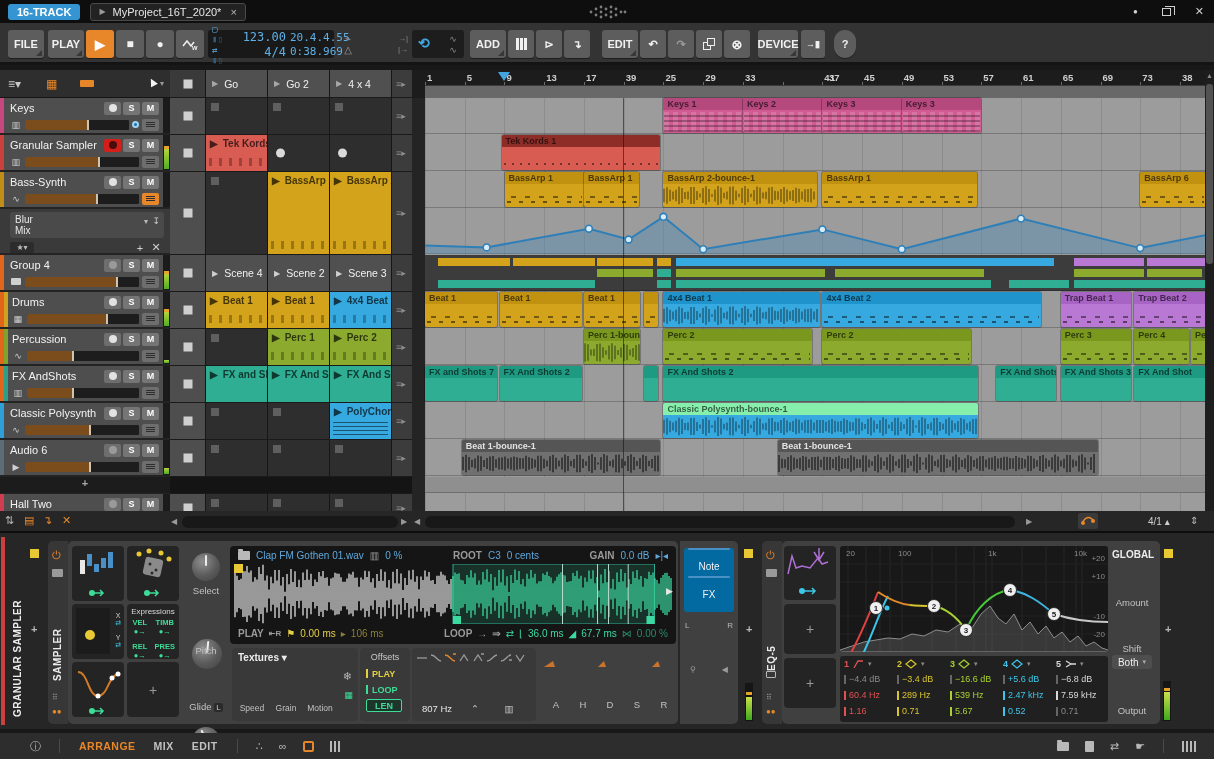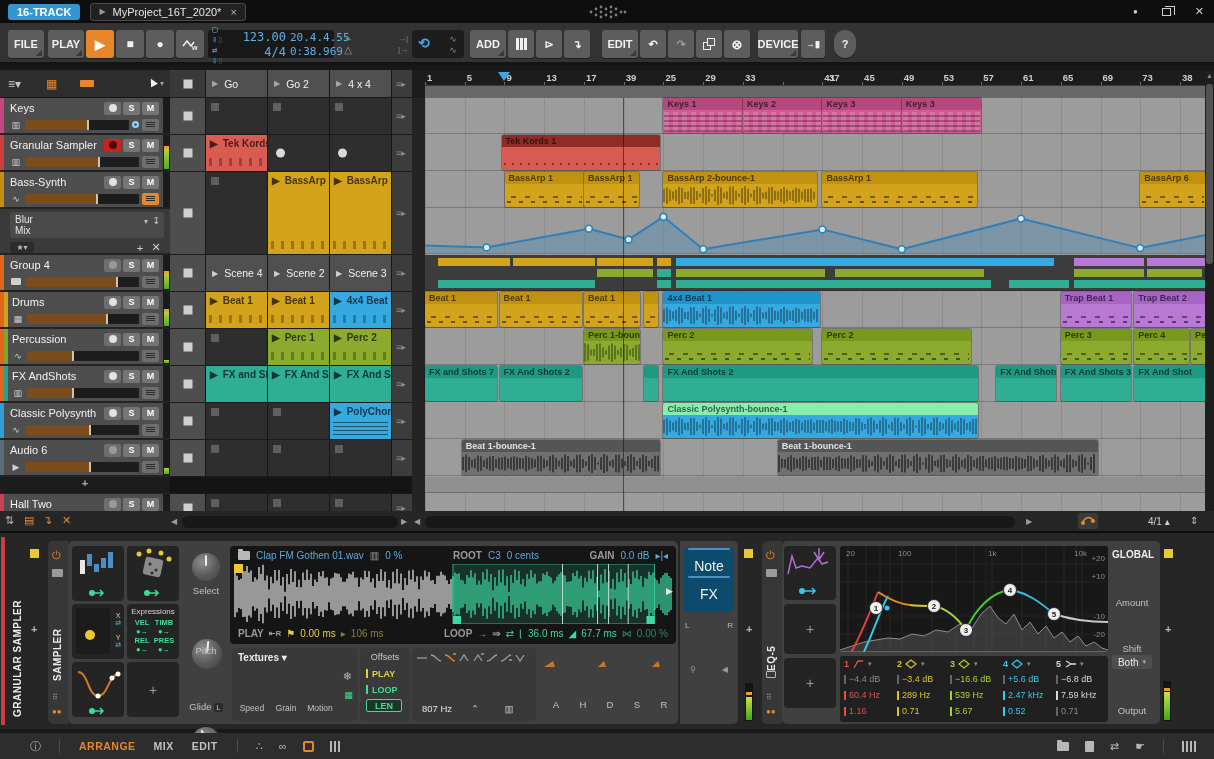--- a/index.html
+++ b/index.html
@@ -110,21 +110,21 @@
   .kp::before{content:"";position:absolute;left:calc(50% - 1px);top:2px;width:2px;height:40%;background:#ededed;border-radius:1px;}
   .klab{position:absolute;text-align:center;color:#c2c2c2;font-size:9.5px;}
   .wavepanel{position:absolute;background:#151515;border-radius:4px;overflow:hidden;}
   .whead{position:absolute;left:0;right:0;top:2px;height:15px;display:flex;align-items:center;gap:6px;padding:0 8px;font-size:10px;}
   .blue{color:#5fa8dc;}
   .gray{color:#9a9a9a;font-weight:bold;}
   .teal{color:#3cd9a0;}
   .yel{color:#e3cf44;}
   .wfoot{position:absolute;left:0;right:0;bottom:3px;height:15px;display:flex;align-items:center;gap:5px;padding:0 8px;font-size:10px;}
   .bbox{position:absolute;top:115px;height:73px;background:#393939;border-radius:4px;}
-  .bbtn{position:relative;height:36px;background:#0c4a6e;border-radius:3px;color:#f0f0f0;font-size:14px;display:flex;align-items:center;justify-content:center;}
+  .bbtn{position:relative;height:36px;background:#0369a1;border-radius:3px;color:#f0f0f0;font-size:10px;display:flex;align-items:center;justify-content:center;}
   .bbtn::before{content:"";position:absolute;left:4px;right:4px;top:0;height:2px;background:#4a90c4;border-radius:1px;}
   .offitem{font-size:9px;font-weight:bold;display:flex;align-items:center;gap:4px;height:13px;}
   .offitem i{width:2px;height:9px;}
   .eqband{position:absolute;top:0;height:100%;font-size:9px;}
   .mrow{display:flex;align-items:center;gap:3px;height:16px;white-space:nowrap;}
   .mrow i{width:2px;height:9px;background:#666;}
   .dropd{background:#4e4e4e;border-radius:3px;color:#eee;font-size:10px;display:flex;align-items:center;justify-content:center;gap:4px;}
   .ysq{width:9px;height:9px;background:#e8c833;}
   .vmeter{position:absolute;width:8px;background:#151515;}
   
@@ -972,20 +972,25 @@
             <div style="position: absolute; left: 6px; right: 2px; bottom: 9px; height: 2px; background: repeating-linear-gradient(90deg, rgba(0, 0, 0, 0.45) 0px, rgba(0, 0, 0, 0.45) 5px, transparent 5px, transparent 14px);"></div>
           </div>
           <div class="aclip" style="left: 238.4px; width: 157px; background: rgb(54, 169, 224);">
             <div class="ch" style="background: rgb(31, 147, 203);">4x4 Beat 1</div>
             <div style="position: absolute; left: 0px; right: 0px; top: 13px; height: 23px;">
               <svg width="157" height="21" style="display:block">
                 <path d="M1,3.7L1,17.3M4,2.2L4,18.8M7,4.8L7,16.2M10,6.6L10,14.4M13,4.8L13,16.2M16,1.8L16,19.2M19,3.1L19,17.9M22,6.9L22,14.1M25,6.4L25,14.6M28,2.1L28,18.9M31,1.9L31,19.1M34,6.0L34,15.0M37,8.5L37,12.5M40,3.0L40,18.0M43,1.2L43,19.8M46,4.0L46,17.0M49,9.3L49,11.7M52,4.5L52,16.5M55,1.1L55,19.9M58,2.4L58,18.6M61,7.8L61,13.2M64,6.5L64,14.5M67,1.8L67,19.2M70,1.5L70,19.5M73,5.6L73,15.4M76,8.8L76,12.2M79,3.1L79,17.9M82,1.1L82,19.9M85,3.8L85,17.2M88,8.8L88,12.2M91,4.9L91,16.1M94,1.5L94,19.5M97,2.6L97,18.4M100,7.6L100,13.4M103,6.8L103,14.2M106,2.5L106,18.5M109,2.0L109,19.0M112,5.7L112,15.3M115,6.3L115,14.7M118,4.0L118,17.0M121,2.1L121,18.9M124,4.4L124,16.6M127,6.2L127,14.8M130,5.0L130,16.0M133,2.8L133,18.2M136,3.7L136,17.3M139,6.4L139,14.6M142,4.3L142,16.7M145,3.9L145,17.1M148,3.5L148,17.5M151,6.6L151,14.4M154,4.0L154,17.0" stroke="rgba(0,0,0,.5)" stroke-width="1.3" fill="none"></path>
               </svg>
             </div>
           </div>
+          <div class="aclip" style="left: 397.4px; width: 218.5px; background: rgb(54, 169, 224);">
+            <div class="ch" style="background: rgb(31, 147, 203);">4x4 Beat 2</div>
+            <div style="position: absolute; left: 2px; right: 2px; bottom: 4px; height: 2px; background: repeating-linear-gradient(90deg, rgba(0, 0, 0, 0.5) 0px, rgba(0, 0, 0, 0.5) 4px, transparent 4px, transparent 12px);"></div>
+            <div style="position: absolute; left: 6px; right: 2px; bottom: 9px; height: 2px; background: repeating-linear-gradient(90deg, rgba(0, 0, 0, 0.45) 0px, rgba(0, 0, 0, 0.45) 5px, transparent 5px, transparent 14px);"></div>
+          </div>
           <div class="aclip" style="left: 635.8px; width: 70.5px; background: rgb(186, 120, 213);">
             <div class="ch" style="background: rgb(168, 100, 196);">Trap Beat 1</div>
             <div style="position: absolute; left: 2px; right: 2px; bottom: 4px; height: 2px; background: repeating-linear-gradient(90deg, rgba(0, 0, 0, 0.5) 0px, rgba(0, 0, 0, 0.5) 4px, transparent 4px, transparent 12px);"></div>
             <div style="position: absolute; left: 6px; right: 2px; bottom: 9px; height: 2px; background: repeating-linear-gradient(90deg, rgba(0, 0, 0, 0.45) 0px, rgba(0, 0, 0, 0.45) 5px, transparent 5px, transparent 14px);"></div>
           </div>
           <div class="aclip" style="left: 709.3px; width: 71.5px; background: rgb(186, 120, 213);">
             <div class="ch" style="background: rgb(168, 100, 196);">Trap Beat 2</div>
             <div style="position: absolute; left: 2px; right: 2px; bottom: 4px; height: 2px; background: repeating-linear-gradient(90deg, rgba(0, 0, 0, 0.5) 0px, rgba(0, 0, 0, 0.5) 4px, transparent 4px, transparent 12px);"></div>
             <div style="position: absolute; left: 6px; right: 2px; bottom: 9px; height: 2px; background: repeating-linear-gradient(90deg, rgba(0, 0, 0, 0.45) 0px, rgba(0, 0, 0, 0.45) 5px, transparent 5px, transparent 14px);"></div>
           </div>
@@ -1147,21 +1152,21 @@
           <path d="M23,5 h8 m-3,-3 l3,3 l-3,3" stroke="#3ddc97" stroke-width="1.5" fill="none"></path>
         </svg></div>
       <div class="tile" style="left: 72px; top: 71px; width: 52px; height: 55px;">
         <div style="position:absolute;left:4px;top:4px;width:34px;height:46px;background:#1c1c1c;border-radius:2px">
           <i style="position:absolute;left:9px;top:22px;width:10px;height:10px;border-radius:50%;background:#e8c833"></i>
         </div>
         <div style="position:absolute;right:3px;top:8px;color:#cfcfcf;font-size:7px;text-align:center">X<br><span style="color:#3ec6e8">⇄</span><br><br>Y<br><span style="color:#3ec6e8">⇄</span></div>
       </div>
       <div class="tile" style="left: 127px; top: 71px; width: 52px; height: 55px;">
         <div style="text-align:center;color:#d8d8d8;font-size:8px;margin-top:3px">Expressions</div>
-        <div style="display:grid;grid-template-columns:1fr 1fr;gap:0;padding:2px 4px">
+        <div style="display:grid;grid-template-columns:1fr 1fr;gap:6px;padding:2px 4px">
           <div style="color:#3ddc97;font-size:7.5px;font-weight:bold;text-align:center">VEL<br>●→</div>
           <div style="color:#3ddc97;font-size:7.5px;font-weight:bold;text-align:center">TIMB<br>●→</div>
           <div style="color:#3ddc97;font-size:7.5px;font-weight:bold;text-align:center">REL<br>●→</div>
           <div style="color:#3ddc97;font-size:7.5px;font-weight:bold;text-align:center">PRES<br>●→</div>
         </div>
       </div>
       <div class="tile" style="left: 72px; top: 129px; width: 52px; height: 55px;"><svg width="52" height="42">
           <path d="M6,10 C16,10 16,34 26,34 C36,34 36,14 46,12" stroke="#d07a28" stroke-width="2" fill="none"></path>
           <circle cx="26" cy="34" r="2.5" fill="#fff"></circle>
           <circle cx="40" cy="16" r="2.5" fill="#fff"></circle>

